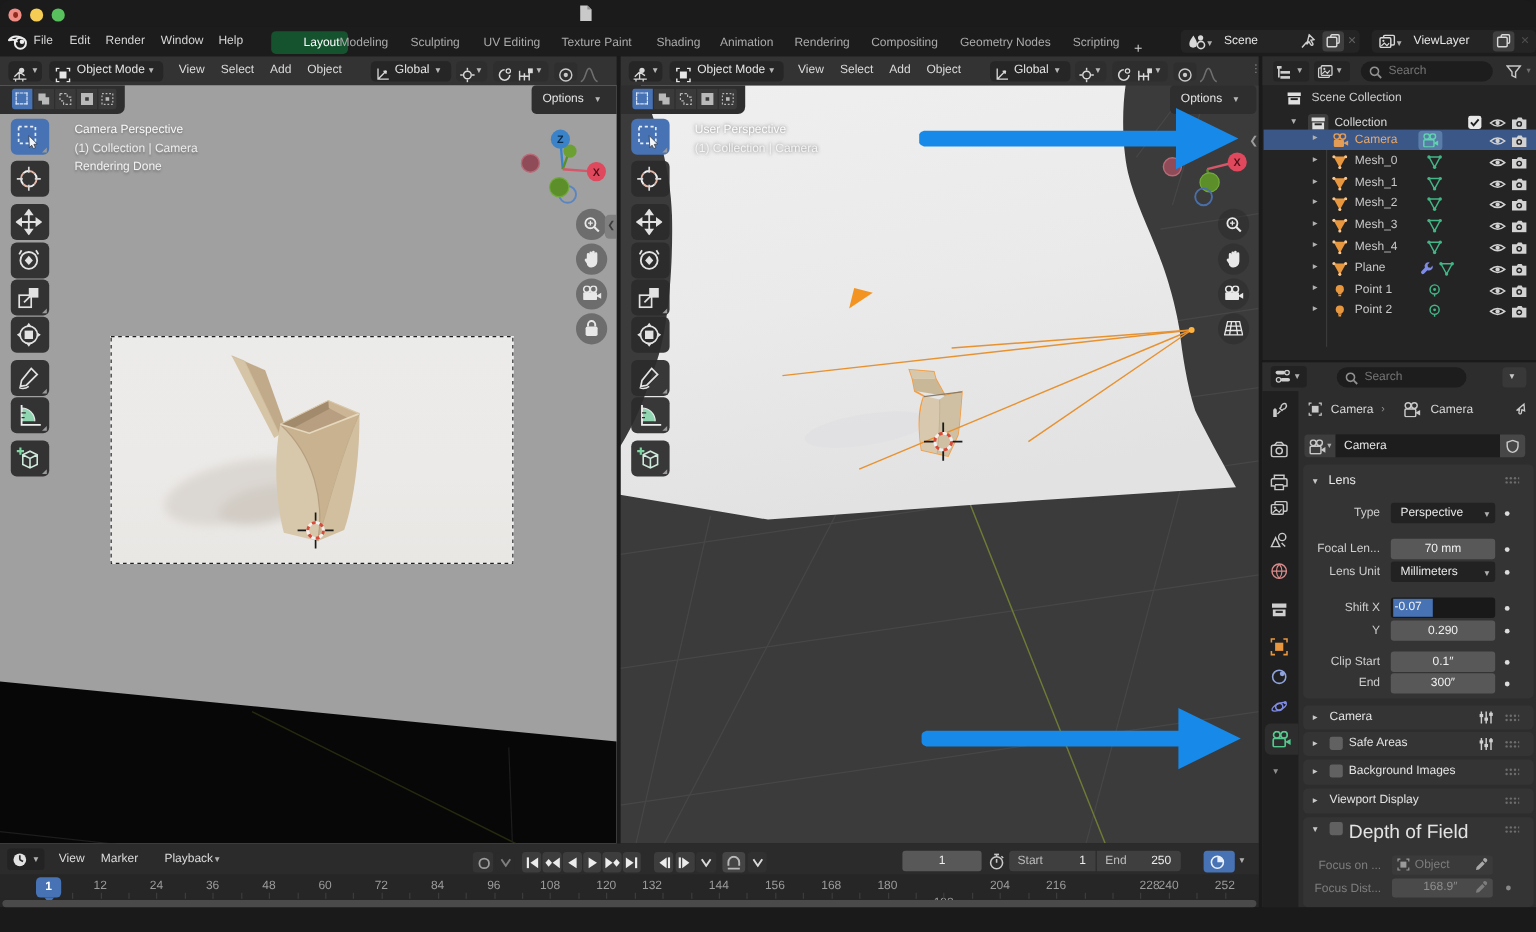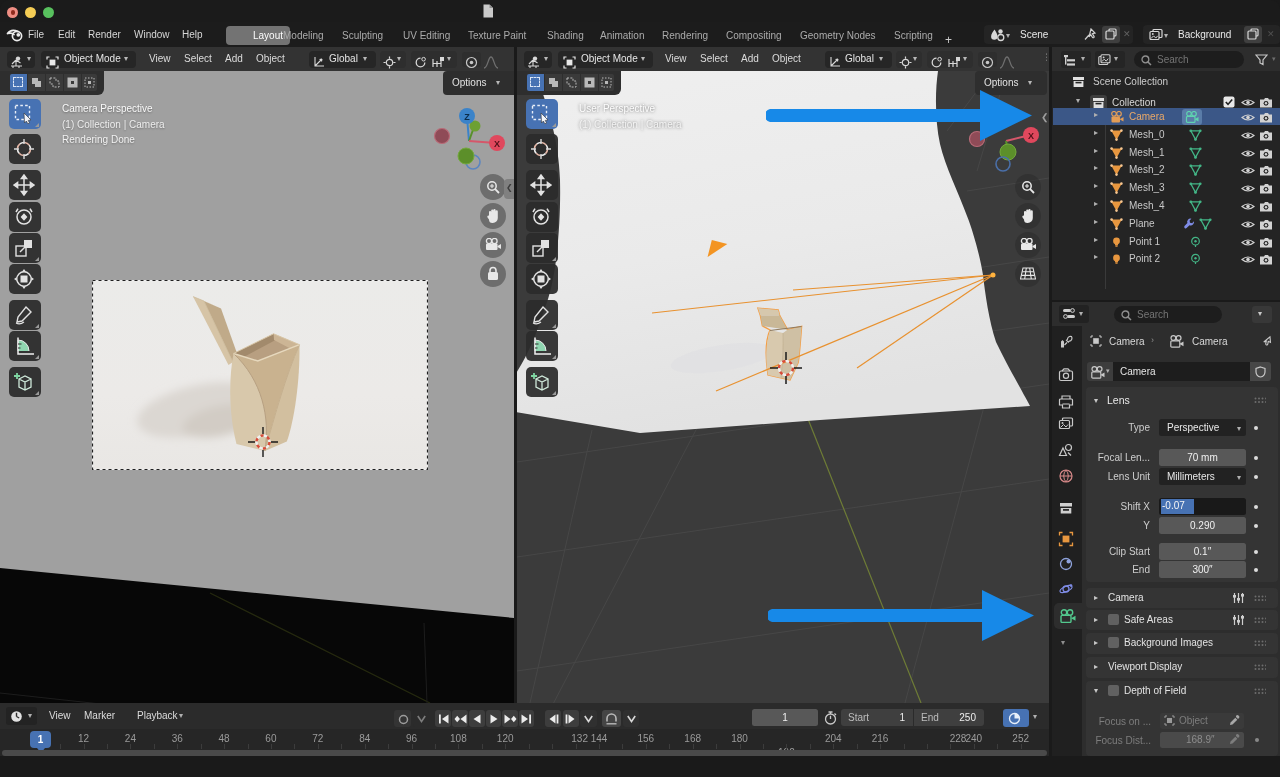--- a/index.html
+++ b/index.html
@@ -11,21 +11,21 @@
 
 
 #titlebar { left:0; top:0; width:1280px; height:22px; background:#1b1b1b; border-radius:9px 9px 0 0; }
 .tl { position:absolute; top:6.5px; width:11px; height:11px; border-radius:50%; }
 #title { position:absolute; top:4px; left:0; width:1280px; text-align:center; color:#d5d5d5; font-size:11px; font-weight:bold; }
 
 
 #topbar { left:0; top:22px; width:1280px; height:25px; background:#1c1c1c; }
 .menu { position:absolute; top:7px; color:#d6d6d6; font-size:10px; }
 .wtab { position:absolute; top:26px; height:19px; line-height:19px; padding:0 7px; color:#ababab; font-size:10px; border-radius:4px; }
-.wtab.active { background:#737373; color:#fdfdfd;padding-left:27px; }
+.wtab.active { background:#14532d; color:#fdfdfd;padding-left:27px; }
 
 
 .vphead { height:24px; background:#333333; position:absolute; top:47px; }
 .hbtn { position:absolute; height:17px; background:#262626; border-radius:4px; color:#e2e2e2; font-size:10px; }
 
 
 #vp1 { left:0; top:71px; width:514px; height:632px; background:#a0a0a0; overflow:hidden; }
 #vp2 { left:517px; top:71px; width:532px; height:632px; background:#3b3b3b; overflow:hidden; }
 #gap1 { left:514px; top:47px; width:3px; height:656px; background:#1a1a1a; }
 #gapR { left:1049px; top:47px; width:3px; height:709px; background:#1a1a1a; }
@@ -117,21 +117,21 @@
     <span class="abs" style="left:139px; top:4px; color:#606060; font-size:9px;">✕</span>
   </div>
   <div id="vlsel" class="abs" style="left:1143px; top:25px; width:137px; height:19px; background:#242424; border-radius:4px;">
     <svg class="abs" style="left:6px; top:3px;" width="14" height="13" viewBox="0 0 14 13">
         <rect x="1" y="3.5" width="9" height="8" rx="1" fill="none" stroke="#d8d8d8" stroke-width="1.2"></rect>
         <path d="M4 3 V2.5 a1 1 0 0 1 1 -1 h7 a1 1 0 0 1 1 1 v6 a1 1 0 0 1 -1 1 h-2" fill="none" stroke="#d8d8d8" stroke-width="1.2"></path>
         <circle cx="3.8" cy="6" r="0.9" fill="#d8d8d8"></circle>
         <path d="M2 10.5 l2.6 -2.6 2.2 2.2 1.8 -2.2" stroke="#d8d8d8" fill="none"></path>
       </svg>
     <span class="abs" style="left:21px; top:6px; color:#b0b0b0; font-size:8px;">▾</span>
-    <span class="abs" style="left:35px; top:4px; color:#e8e8e8; font-size:10px;">Background</span>
+    <span class="abs" style="left:35px; top:4px; color:#e8e8e8; font-size:10px;">ViewLayer</span>
     <div class="abs" style="left:101px; top:1px; width:18px; height:17px; background:#3f3f3f; border-radius:3px;">
       <svg style="position:absolute;left:3px;top:2px;" width="12" height="12" viewBox="0 0 12 12">
           <rect x="1" y="3" width="8" height="8" rx="1" fill="none" stroke="#d8d8d8" stroke-width="1.2"></rect>
           <path d="M4 3 V2 a1 1 0 0 1 1 -1 h5 a1 1 0 0 1 1 1 v5 a1 1 0 0 1 -1 1 h-1" fill="none" stroke="#d8d8d8" stroke-width="1.2"></path>
         </svg>
     </div>
     <span class="abs" style="left:124px; top:4px; color:#4f4f4f; font-size:9px;">✕</span>
   </div>
 
   <div class="vphead" style="left:0; width:514px;" id="vph1">
@@ -1294,21 +1294,21 @@
               <circle cx="5" cy="5" r="1"></circle>
               <circle cx="8.5" cy="5" r="1"></circle>
               <circle cx="12" cy="5" r="1"></circle>
             </g>
           </svg>
         </div>
       </div>
     <div class="panel" style="top:379px; height:75px;">
         <span style="position:absolute; left:8px; top:5px; color:#c8c8c8; font-size:8px;">▾</span>
         <div class="chk" style="left:22px; top:4px; background:#616161; border:none;"></div>
-        <span style="position:absolute; left:38px; top:4px; color:#e3e3e3; font-size:10px;">Depth of Field</span>
+        <span style="position:absolute; left:38px; top:4px; color:#e3e3e3; font-size:16px;">Depth of Field</span>
         <div style="position:absolute; left:168px; top:7px; width:12px; height:8px;">
           <svg style="position:absolute;left:0;top:0;" width="12" height="8" viewBox="0 0 12 8">
             <g fill="#6d6d6d">
               <circle cx="1.5" cy="1.5" r="1"></circle>
               <circle cx="5" cy="1.5" r="1"></circle>
               <circle cx="8.5" cy="1.5" r="1"></circle>
               <circle cx="12" cy="1.5" r="1"></circle>
               <circle cx="1.5" cy="5" r="1"></circle>
               <circle cx="5" cy="5" r="1"></circle>
               <circle cx="8.5" cy="5" r="1"></circle>
@@ -1457,21 +1457,21 @@
     <span class="abs" style="left:71.5px; top:30px; width:24px; text-align:center; color:#9b9b9b; font-size:10px;">12</span>
       <span class="abs" style="left:118.4px; top:30px; width:24px; text-align:center; color:#9b9b9b; font-size:10px;">24</span>
       <span class="abs" style="left:165.2px; top:30px; width:24px; text-align:center; color:#9b9b9b; font-size:10px;">36</span>
       <span class="abs" style="left:212.1px; top:30px; width:24px; text-align:center; color:#9b9b9b; font-size:10px;">48</span>
       <span class="abs" style="left:258.9px; top:30px; width:24px; text-align:center; color:#9b9b9b; font-size:10px;">60</span>
       <span class="abs" style="left:305.8px; top:30px; width:24px; text-align:center; color:#9b9b9b; font-size:10px;">72</span>
       <span class="abs" style="left:352.7px; top:30px; width:24px; text-align:center; color:#9b9b9b; font-size:10px;">84</span>
       <span class="abs" style="left:399.5px; top:30px; width:24px; text-align:center; color:#9b9b9b; font-size:10px;">96</span>
       <span class="abs" style="left:446.4px; top:30px; width:24px; text-align:center; color:#9b9b9b; font-size:10px;">108</span>
       <span class="abs" style="left:493.2px; top:30px; width:24px; text-align:center; color:#9b9b9b; font-size:10px;">120</span>
-      <span class="abs" style="left:564px; top:30px; width:24px; text-align:right; color:#9b9b9b; font-size:10px;">132</span>
+      <span class="abs" style="left:535px; top:30px; width:24px; text-align:left; color:#9b9b9b; font-size:10px;">132</span>
       <span class="abs" style="left:587.0px; top:30px; width:24px; text-align:center; color:#9b9b9b; font-size:10px;">144</span>
       <span class="abs" style="left:633.8px; top:30px; width:24px; text-align:center; color:#9b9b9b; font-size:10px;">156</span>
       <span class="abs" style="left:680.7px; top:30px; width:24px; text-align:center; color:#9b9b9b; font-size:10px;">168</span>
       <span class="abs" style="left:727.5px; top:30px; width:24px; text-align:center; color:#9b9b9b; font-size:10px;">180</span>
       <span class="abs" style="left:774.4px; top:44px; width:24px; text-align:center; color:#9b9b9b; font-size:10px;">192</span>
       <span class="abs" style="left:821.3px; top:30px; width:24px; text-align:center; color:#9b9b9b; font-size:10px;">204</span>
       <span class="abs" style="left:868.1px; top:30px; width:24px; text-align:center; color:#9b9b9b; font-size:10px;">216</span>
       <span class="abs" style="left:915.0px; top:30px; width:24px; text-align:center; color:#9b9b9b; font-size:10px;margin-left:31px;">228</span>
       <span class="abs" style="left:961.8px; top:30px; width:24px; text-align:center; color:#9b9b9b; font-size:10px;">240</span>
       <span class="abs" style="left:1008.7px; top:30px; width:24px; text-align:center; color:#9b9b9b; font-size:10px;">252</span>

